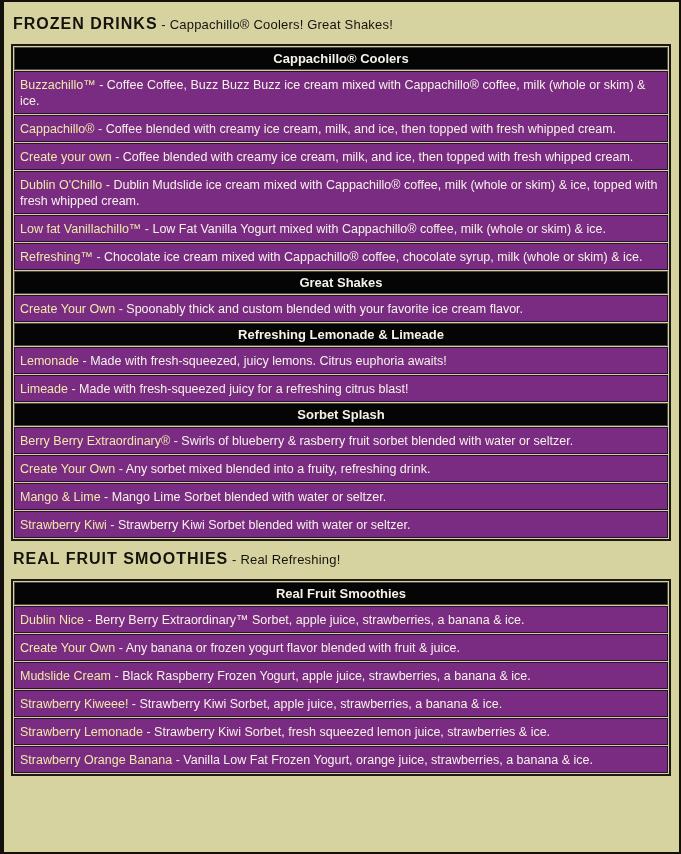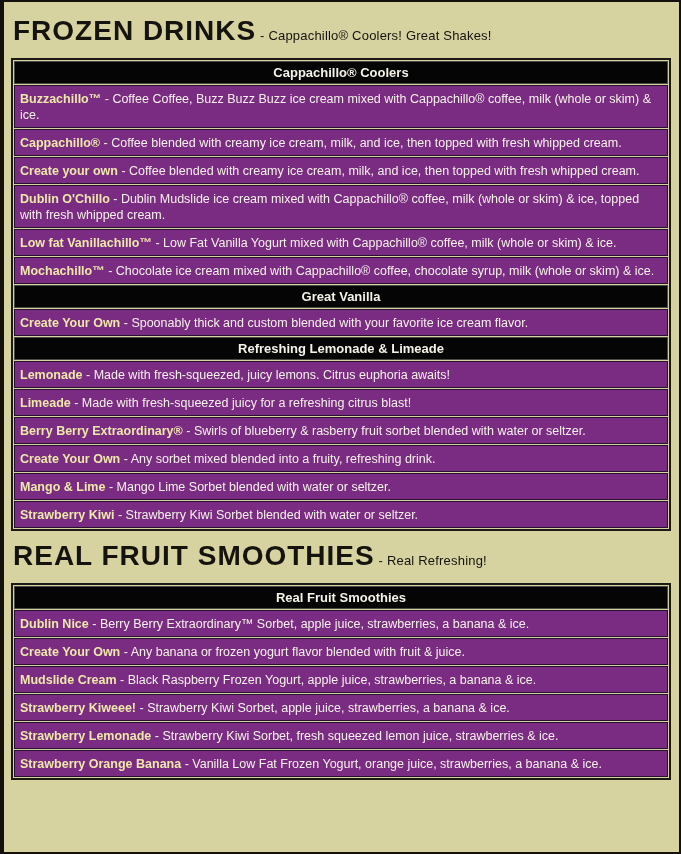--- a/index.html
+++ b/index.html
@@ -15,62 +15,63 @@
   html,body{margin:0;padding:0;}
   body{background:#888;font-family:"Liberation Sans",sans-serif;}
   .page{
     width:681px;height:854px;box-sizing:border-box;
     background:var(--page-bg);
     border:solid #14110c;border-width:2px 2px 2px 4px;
     padding:4px 8px 0 7px;overflow:hidden;
   }
   .menu-section{margin:0;}
   .section-title{margin:9px 2px 11px 2px;color:var(--title-fg);}
-  .section-title .big{font-size:28px;font-weight:bold;letter-spacing:1px;}
+  .section-title .big{font-size:16px;font-weight:bold;letter-spacing:1px;}
   .section-title .small{font-size:13px;letter-spacing:0.2px;}
   .menu-table{
     border:2px solid #1c1a14;background:var(--page-bg);
     padding:1px;display:flex;flex-direction:column;row-gap:1px;
     margin-bottom:4px;
   }
   .group-header{
     background:var(--header-bg);color:var(--header-fg);
     border:1px solid #4a4a44;
     text-align:center;font-weight:bold;font-size:13px;
     padding:3px 4px;
   }
   .menu-row{
     background:var(--row-bg);color:var(--desc-fg);
     border:1px solid var(--row-border);
     font-size:12.5px;line-height:16px;
     padding:5px 5px 4px 5px;
   }
-  .menu-row .name{color:var(--name-fg);font-weight:bold;}
+  .menu-row .name{color:var(--name-fg);font-weight:normal;}
   .menu-row .link{cursor:pointer;color:inherit;}
 </style>
 </head>
 <body>
 
 <div class="page">
   <div>
       <div class="menu-section">
         <div class="section-title"><span class="big">FROZEN DRINKS</span><span class="small"> - </span><span class="small">Cappachillo® Coolers! Great Shakes!</span></div>
         <div class="menu-table">
           <div class="group-header">Cappachillo® Coolers</div>
           <div class="menu-row"><span class="name">Buzzachillo™</span><span class="sep"> - </span><span class="desc">Coffee Coffee, Buzz Buzz Buzz ice cream mixed with Cappachillo® coffee, milk (whole or skim) &amp; ice.</span></div>
           <div class="menu-row"><span class="name">Cappachillo®</span><span class="sep"> - </span><span class="desc">Coffee blended with creamy ice cream, milk, and ice, then topped with fresh whipped cream.</span></div>
           <div class="menu-row"><span class="name">Create your own</span><span class="sep"> - </span><span class="desc">Coffee blended with creamy <span class="link">ice cream</span>, milk, and ice, then topped with fresh whipped cream.</span></div>
           <div class="menu-row"><span class="name">Dublin O'Chillo</span><span class="sep"> - </span><span class="desc">Dublin Mudslide ice cream mixed with Cappachillo® coffee, milk (whole or skim) &amp; ice, topped with fresh whipped cream.</span></div>
           <div class="menu-row"><span class="name">Low fat Vanillachillo™</span><span class="sep"> - </span><span class="desc">Low Fat Vanilla Yogurt mixed with Cappachillo® coffee, milk (whole or skim) &amp; ice.</span></div>
-          <div class="menu-row"><span class="name">Mochachillo™</span><span class="sep"> - </span><span class="desc">Chocolate ice cream mixed with Cappachillo® coffee, chocolate syrup, milk (whole or skim) &amp; ice.</span></div>
-          <div class="group-header">Great Vanilla</div>
+          <div class="menu-row"><span class="name">Refreshing™</span><span class="sep"> - </span><span class="desc">Chocolate ice cream mixed with Cappachillo® coffee, chocolate syrup, milk (whole or skim) &amp; ice.</span></div>
+          <div class="group-header">Great Shakes</div>
           <div class="menu-row"><span class="name">Create Your Own</span><span class="sep"> - </span><span class="desc">Spoonably thick and custom blended with <span class="link">your favorite ice cream flavor</span>.</span></div>
           <div class="group-header">Refreshing Lemonade &amp; Limeade</div>
           <div class="menu-row"><span class="name">Lemonade</span><span class="sep"> - </span><span class="desc">Made with fresh-squeezed, juicy lemons. Citrus euphoria awaits!</span></div>
           <div class="menu-row"><span class="name">Limeade</span><span class="sep"> - </span><span class="desc">Made with fresh-squeezed juicy for a refreshing citrus blast!</span></div>
+          <div class="group-header">Sorbet Splash</div>
           <div class="menu-row"><span class="name">Berry Berry Extraordinary®</span><span class="sep"> - </span><span class="desc">Swirls of blueberry &amp; rasberry fruit sorbet blended with water or seltzer.</span></div>
           <div class="menu-row"><span class="name">Create Your Own</span><span class="sep"> - </span><span class="desc"><span class="link">Any sorbet mixed</span> blended into a fruity, refreshing drink.</span></div>
           <div class="menu-row"><span class="name">Mango &amp; Lime</span><span class="sep"> - </span><span class="desc">Mango Lime Sorbet blended with water or seltzer.</span></div>
           <div class="menu-row"><span class="name">Strawberry Kiwi</span><span class="sep"> - </span><span class="desc">Strawberry Kiwi Sorbet blended with water or seltzer.</span></div>
         </div>
       </div>
       <div class="menu-section">
         <div class="section-title"><span class="big">REAL FRUIT SMOOTHIES</span><span class="small"> - </span><span class="small">Real Refreshing!</span></div>
         <div class="menu-table">
           <div class="group-header">Real Fruit Smoothies</div>

